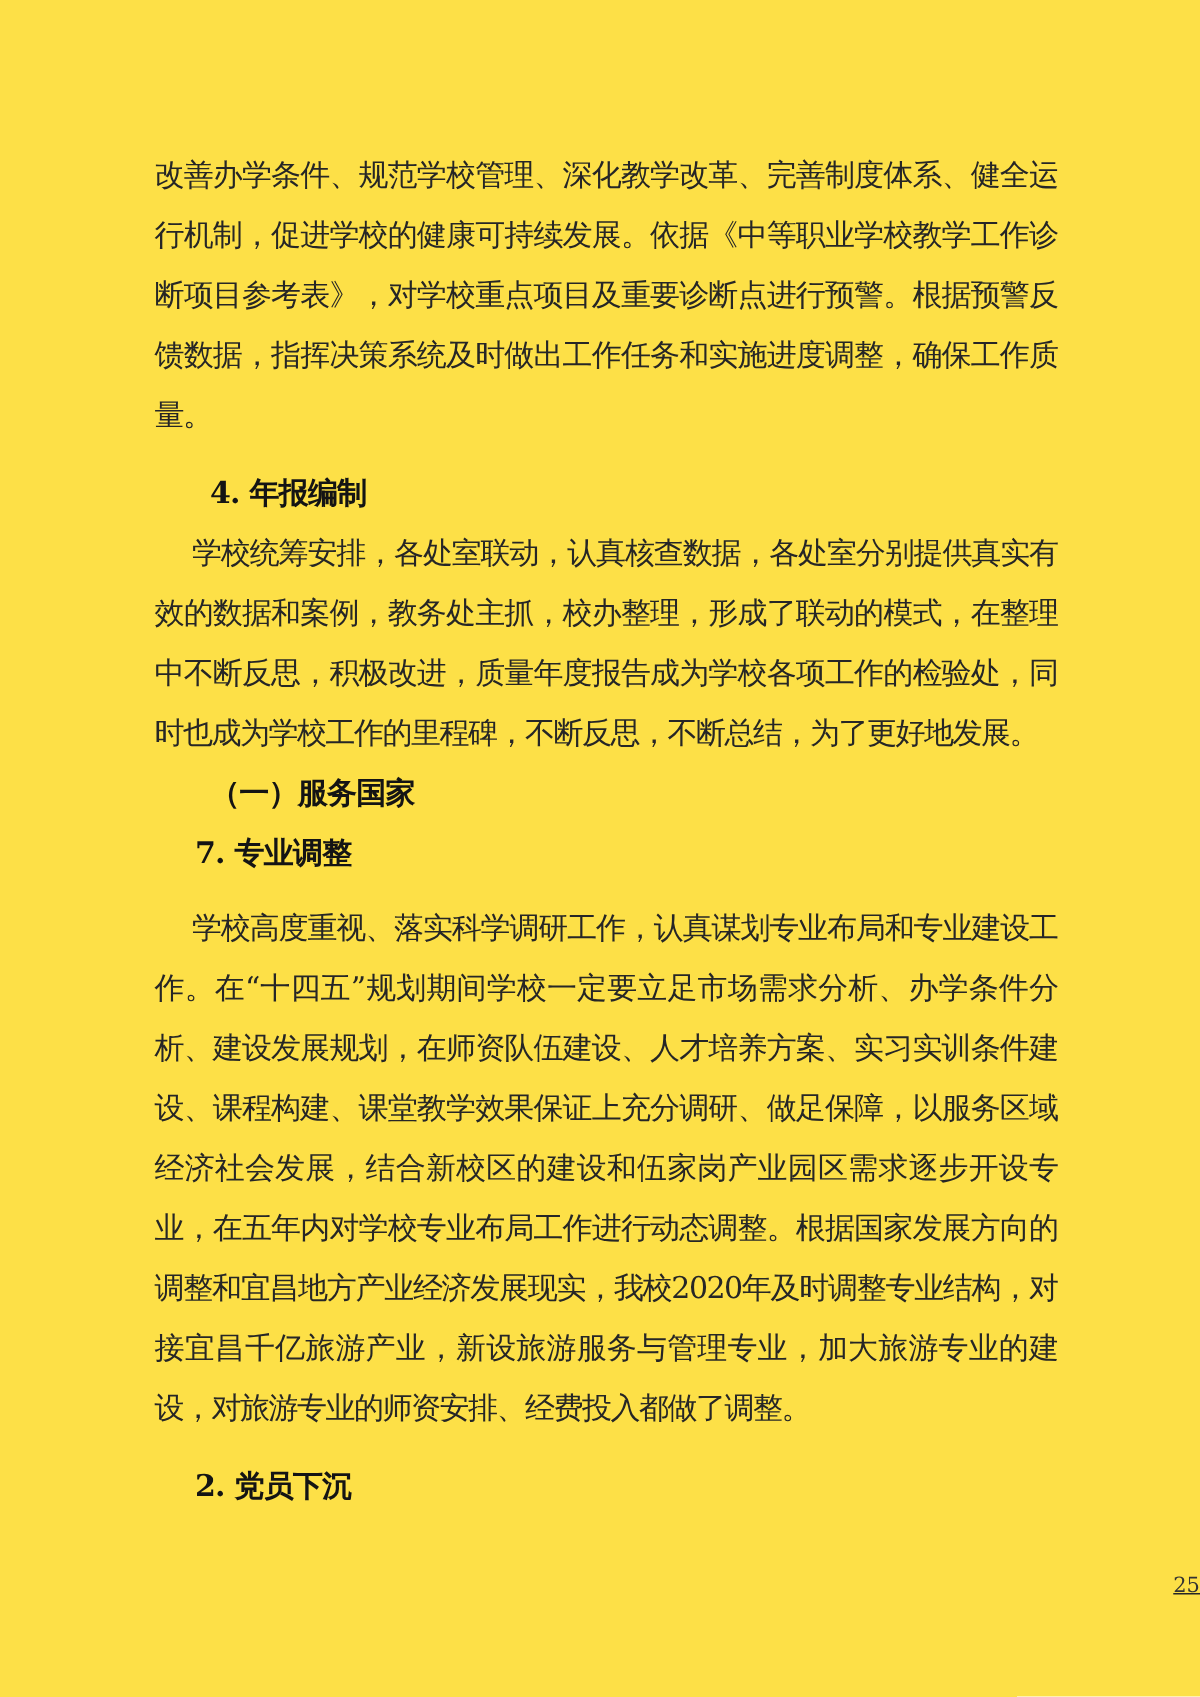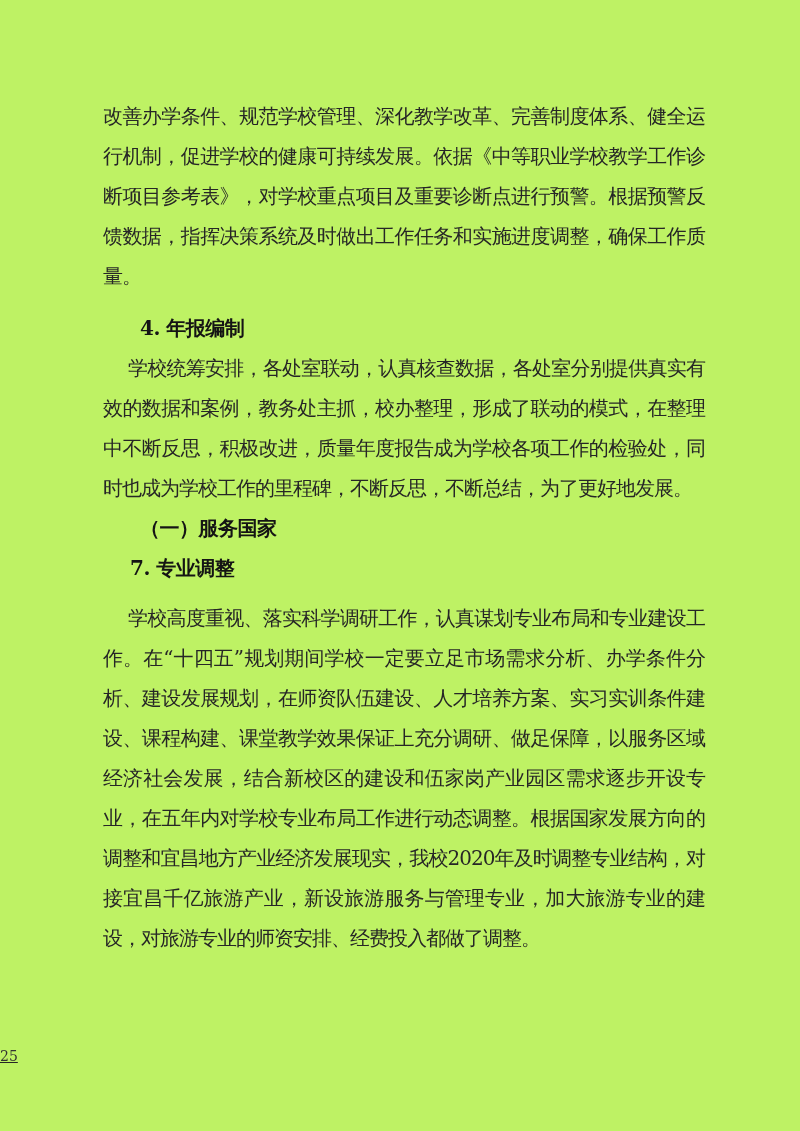--- a/index.html
+++ b/index.html
@@ -4,21 +4,21 @@
 <style>
   html, body {
     margin: 0;
     padding: 0;
     background: #ffffff;
   }
   .page {
     position: relative;
     width: 800px;
     height: 1131px;
-    background: #bef264;
+    background: #fde047;
     box-sizing: border-box;
     padding: 96px 95px 0 103px;
     font-family: "DejaVu Serif", "Liberation Serif", serif;
     color: #262626;
     overflow: hidden;
   }
   p.body {
     margin: 0;
     font-size: 20px;
     line-height: 40px;
@@ -55,21 +55,21 @@
     letter-spacing: -0.5px;
     color: #141414;
     text-indent: 37px;
   }
   p.body.p3 { margin-top: 10px; }
   .page-footer {
     position: absolute;
     left: 0;
     right: 0;
     top: 1046px;
-    text-align: left;
+    text-align: right;
     text-decoration: underline;
   }
   .page-number {
     font-size: 14px;
     color: #333333;
     letter-spacing: 0;
     font-family: "DejaVu Serif", "Liberation Serif", serif;
   }
 </style>
 </head>
@@ -83,18 +83,19 @@
 
   <p class="body indent">学校统筹安排，各处室联动，认真核查数据，各处室分别提供真实有效的数据和案例，教务处主抓，校办整理，形成了联动的模式，在整理中不断反思，积极改进，质量年度报告成为学校各项工作的检验处，同时也成为学校工作的里程碑，不断反思，不断总结，为了更好地发展。</p>
 
 
   <h2 class="h-subsection">（一）服务国家</h2>
 
   <h3 class="h-sub">7. 专业调整</h3>
 
   <p class="body indent p3">学校高度重视、落实科学调研工作，认真谋划专业布局和专业建设工作。在“十四五”规划期间学校一定要立足市场需求分析、办学条件分析、建设发展规划，在师资队伍建设、人才培养方案、实习实训条件建设、课程构建、课堂教学效果保证上充分调研、做足保障，以服务区域经济社会发展，结合新校区的建设和伍家岗产业园区需求逐步开设专业，在五年内对学校专业布局工作进行动态调整。根据国家发展方向的调整和宜昌地方产业经济发展现实，我校2020年及时调整专业结构，对接宜昌千亿旅游产业，新设旅游服务与管理专业，加大旅游专业的建设，对旅游专业的师资安排、经费投入都做了调整。</p>
 
+  <h3 class="h-sub party">2. 党员下沉</h3>
 
   <div class="page-footer">
     <span class="page-number">25</span>
   </div>
 
 </div>
 
 </body></html>

